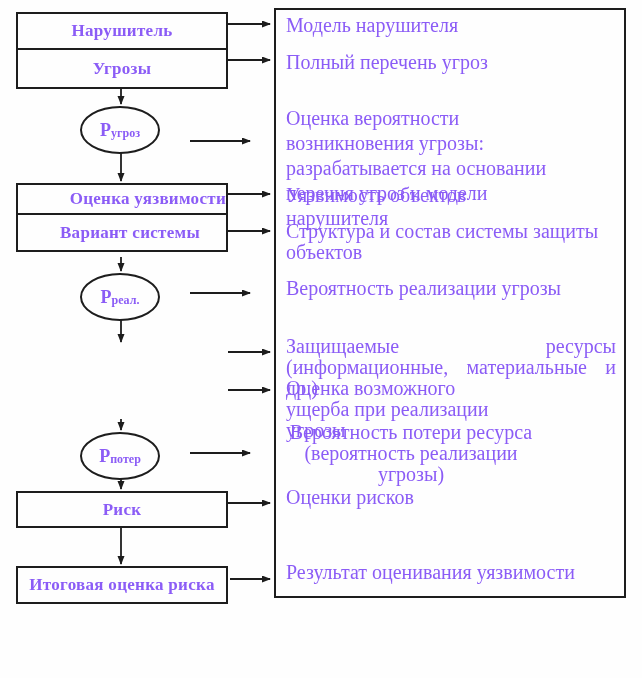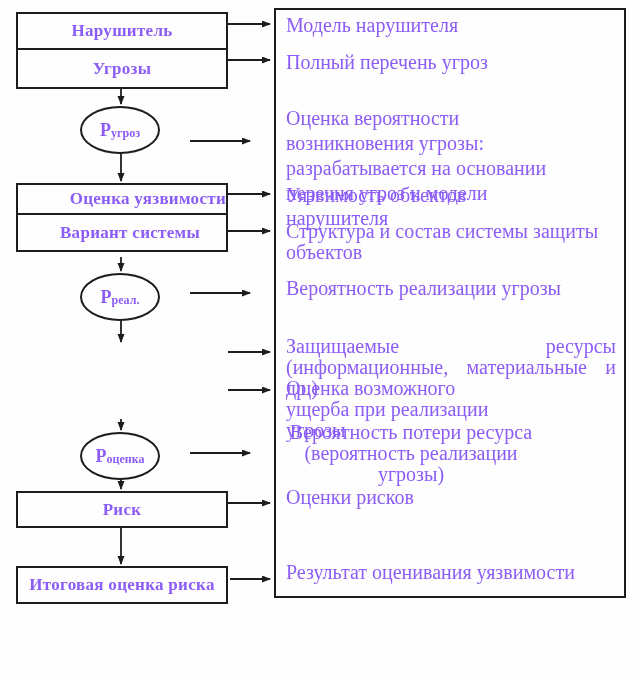--- a/index.html
+++ b/index.html
@@ -98,21 +98,21 @@
   </div>
 
   <div class="ellipse" style="top:273px;">
     <span class="psym">P</span>
       <sub>реал.</sub>
   </div>
 
 
   <div class="ellipse" style="top:432px;">
     <span class="psym">P</span>
-      <sub>оценка</sub>
+      <sub>потер</sub>
   </div>
 
   <div class="lbox" style="top:491px;">
     <div class="cell" style="height:33px;">
       <span>Риск</span>
     </div>
   </div>
 
   <div class="lbox" style="top:566px;">
     <div class="cell" style="height:34px;">

